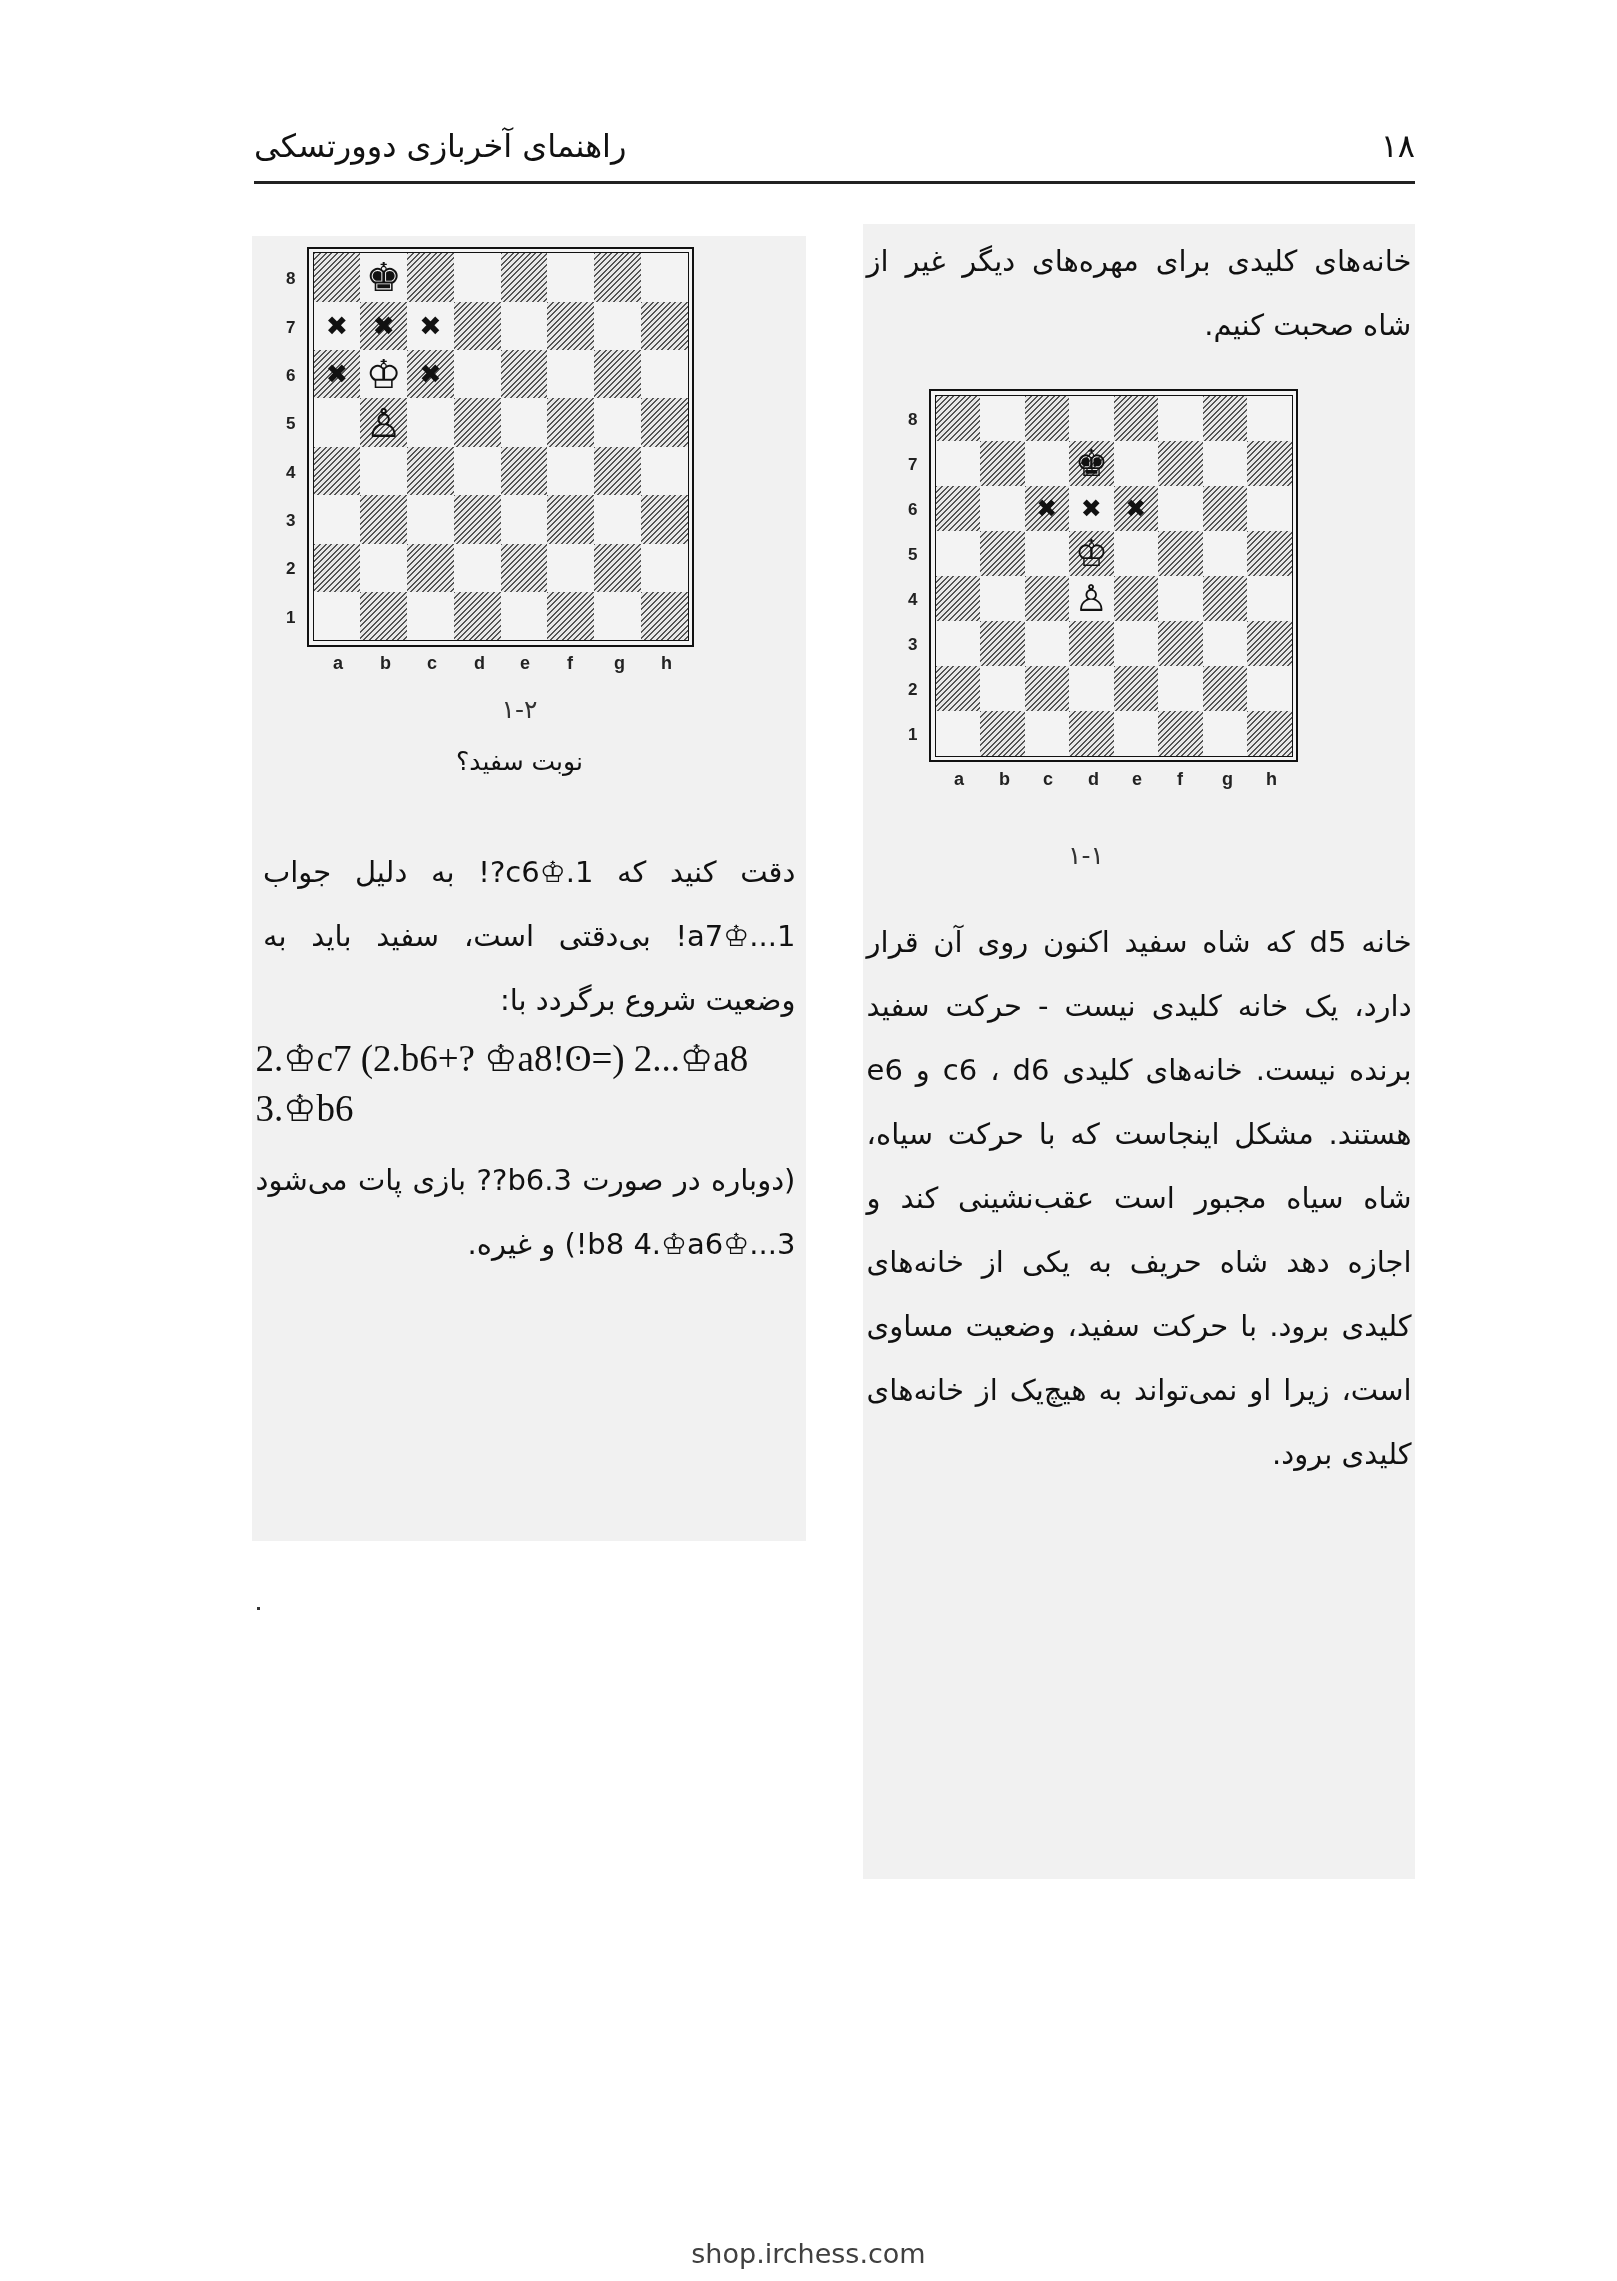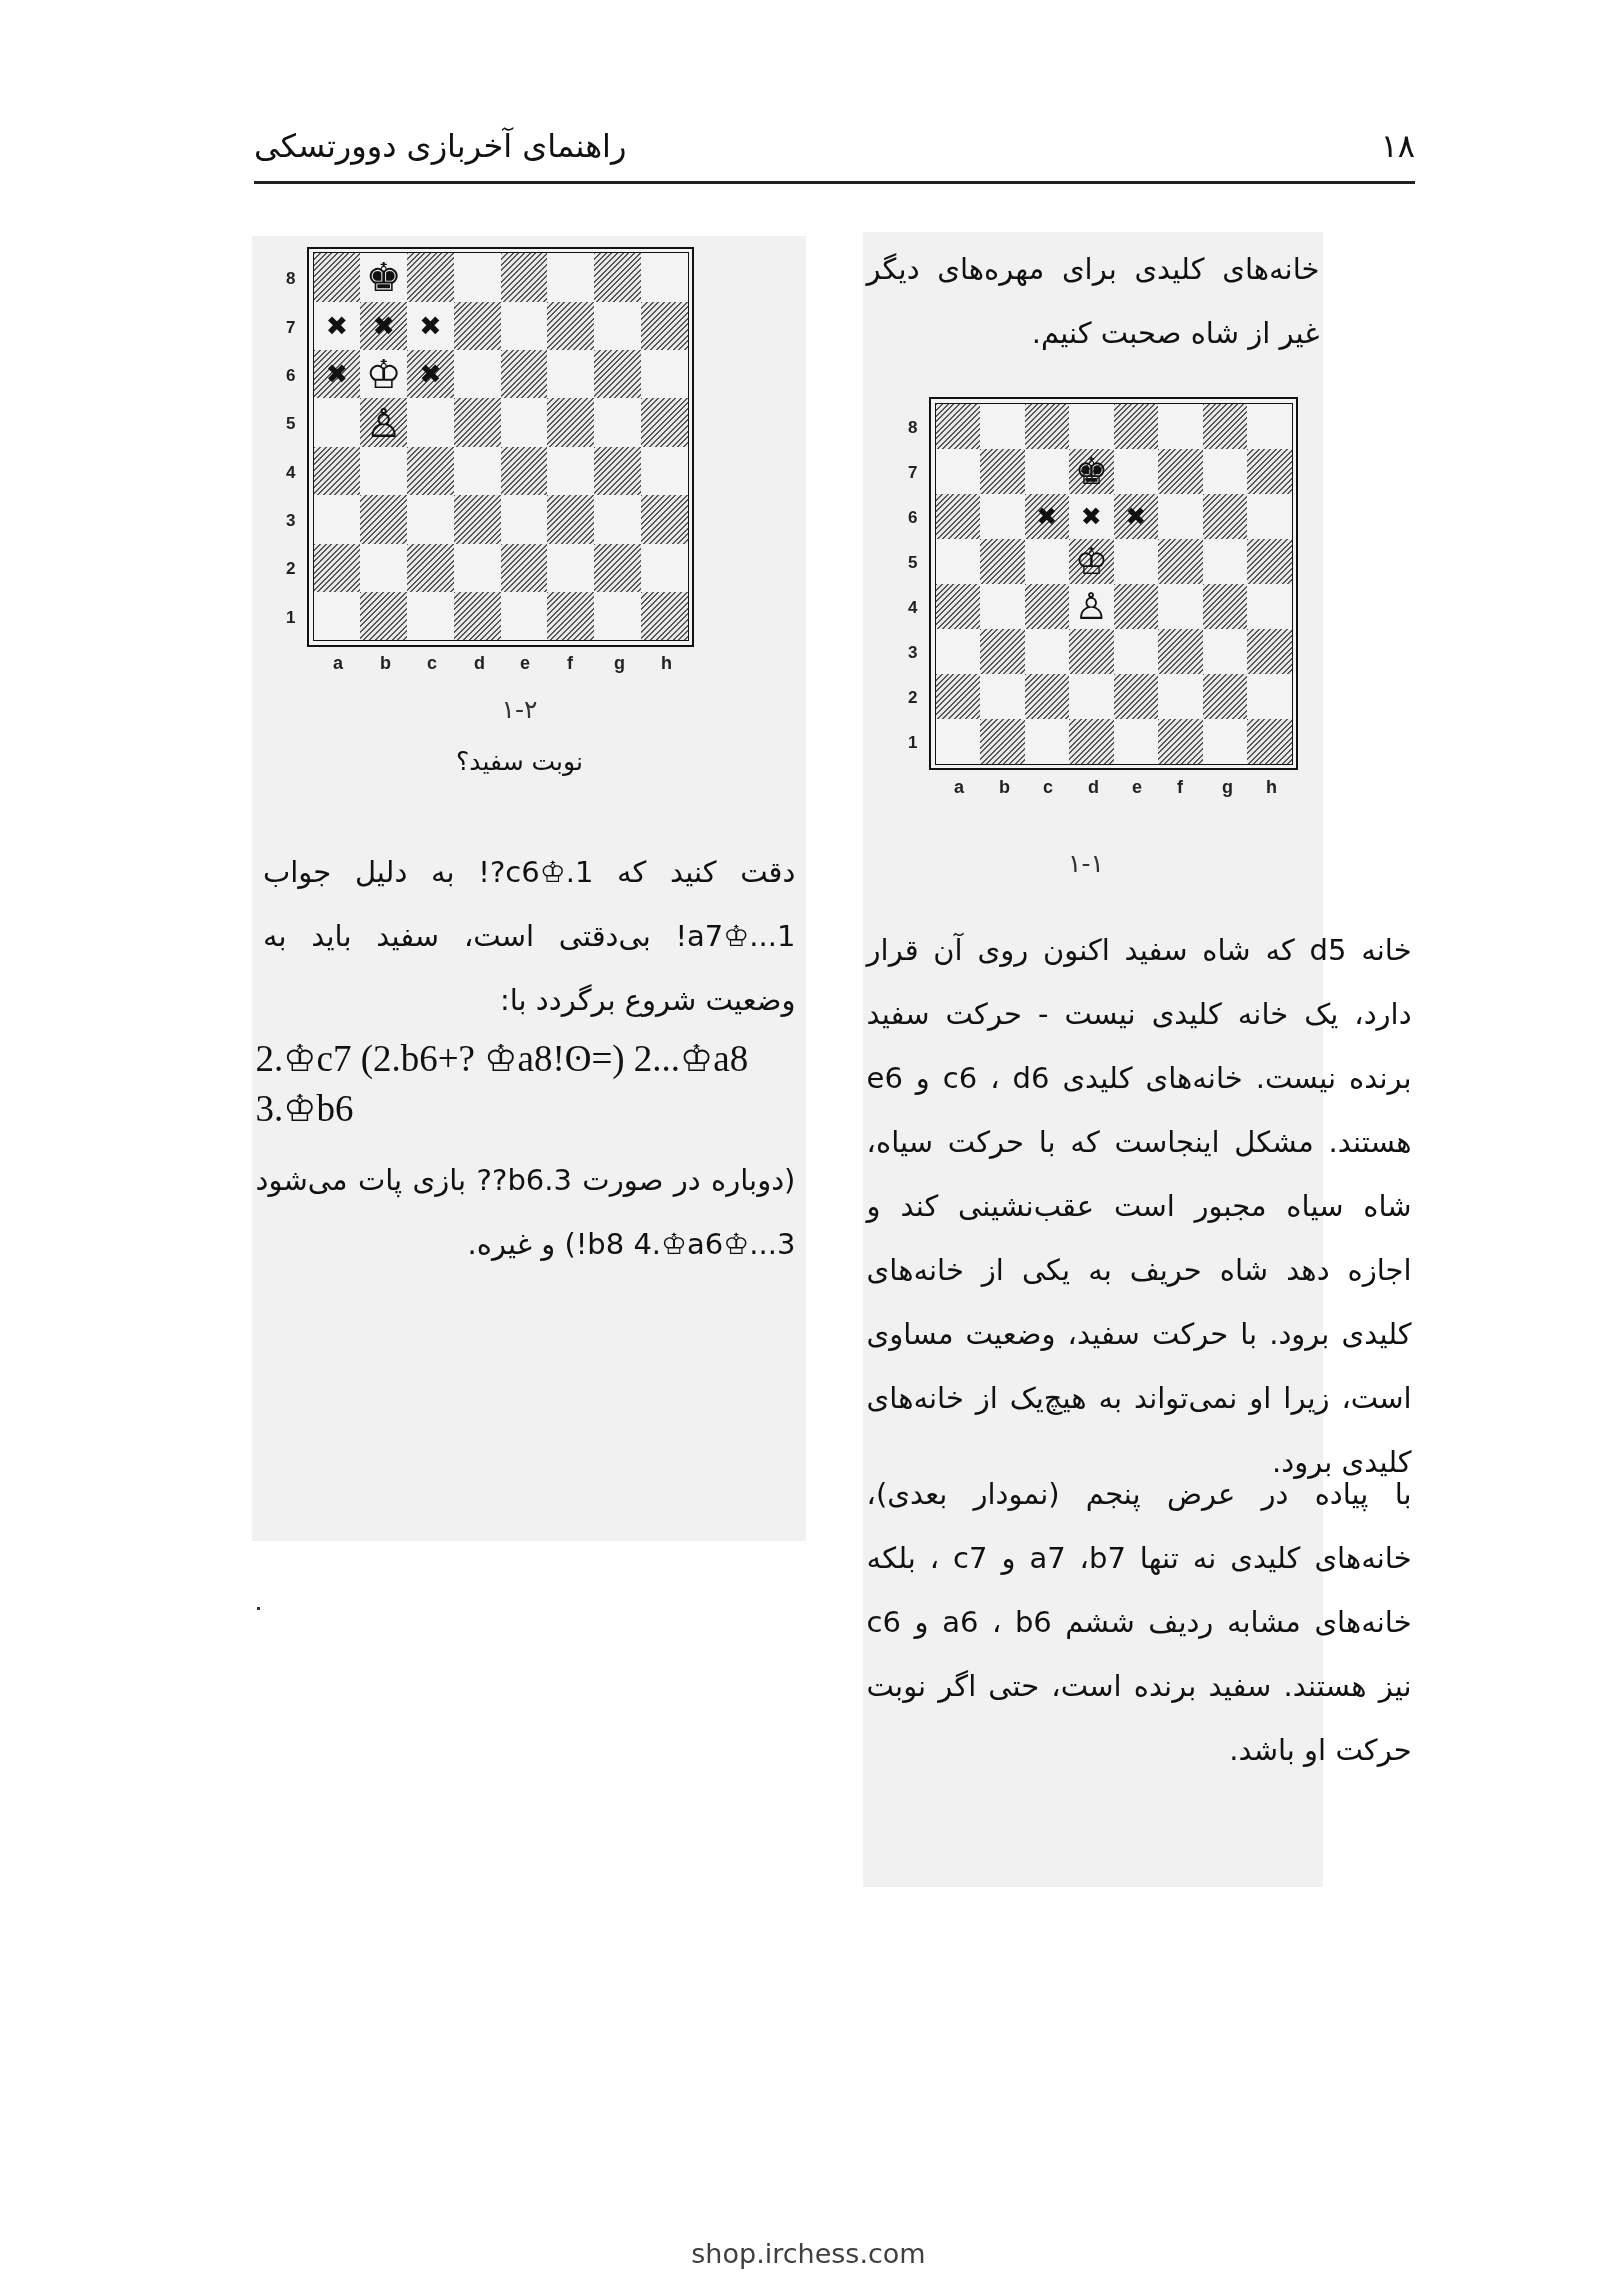--- a/index.html
+++ b/index.html
@@ -7,21 +7,21 @@
     width:1617px; height:2281px; background:#ffffff; position:relative; overflow:hidden;
     font-family: "DejaVu Serif", serif; color:#111;
   }
   .header { position:absolute; left:254px; top:116px; width:1161px; height:67px; }
   .header-title { position:absolute; left:0; top:10.7px; font-size:32px; font-family:"DejaVu Sans", sans-serif; direction:rtl; }
   .header-page { position:absolute; right:0; top:10.7px; font-size:32px; font-family:"DejaVu Sans", sans-serif; }
   .header-rule { position:absolute; left:254px; top:181px; width:1161px; height:2.7px; background:#222; }
 
   .col-box { position:absolute; background:#f1f1f1; }
   .left-box { left:252px; top:236px; width:554px; height:1305px; }
-  .right-box { left:863px; top:232px; width:460px; height:1655px; }
+  .right-box { left:863px; top:224px; width:552px; height:1655px; }
 
   .fa-para { direction:rtl; text-align:justify; font-family:"DejaVu Sans", sans-serif; font-size:29px; line-height:64px; margin:0; padding:0 3.6px; }
   .notation { direction:ltr; font-family:"Liberation Serif", serif; font-size:41px; line-height:50px; margin:0; padding:0 3.6px; }
   .caption { text-align:center; font-family:"DejaVu Sans", sans-serif; font-size:25px; color:#333; }
 
   .board-wrap { position:absolute; }
   .board-frame { position:absolute; border:2.7px solid #111; padding:3.6px; background:#f4f4f4; }
   .board-inner { position:relative; border:1.8px solid #111; display:grid; grid-template-columns:repeat(8,1fr); grid-template-rows:repeat(8,1fr); }
   .sq { position:relative; display:flex; align-items:center; justify-content:center; }
   .sq.light { background:#f3f3f3; }
@@ -255,19 +255,18 @@
       <div class="file-label" style="font-size: 18px; top: 380px; left: 189px;">d</div>
       <div class="file-label" style="font-size: 18px; top: 380px; left: 233px;">e</div>
       <div class="file-label" style="font-size: 18px; top: 380px; left: 278px;">f</div>
       <div class="file-label" style="font-size: 18px; top: 380px; left: 323px;">g</div>
       <div class="file-label" style="font-size: 18px; top: 380px; left: 367px;">h</div>
     </div>
 
   <div class="caption" style="position:absolute; left:0; width:446px; top:617px;">۱-۱</div>
 
   <p class="fa-para" style="position:absolute; top:686px; left:0; width:545px;">خانه d5 که شاه سفید اکنون روی آن قرار دارد، یک خانه کلیدی نیست - حرکت سفید برنده نیست. خانه‌های کلیدی c6 ، d6 و e6 هستند. مشکل اینجاست که با حرکت سیاه، شاه سیاه مجبور است عقب‌نشینی کند و اجازه دهد شاه حریف به یکی از خانه‌های کلیدی برود. با حرکت سفید، وضعیت مساوی است، زیرا او نمی‌تواند به هیچ‌یک از خانه‌های کلیدی برود.</p>
-  <p class="fa-para" style="position:absolute; top:1230px; left:0; width:545px;">با پیاده در عرض پنجم (نمودار بعدی)، خانه‌های کلیدی نه تنها a7 ،b7 و c7 ، بلکه خانه‌های مشابه ردیف ششم a6 ، b6 و c6 نیز هستند. سفید برنده است، حتی اگر نوبت حرکت او باشد.</p>
 </div>
 
 <div class="stray-dot"></div>
 
 <div class="footer">shop.irchess.com</div>
 
 
 </body></html>

